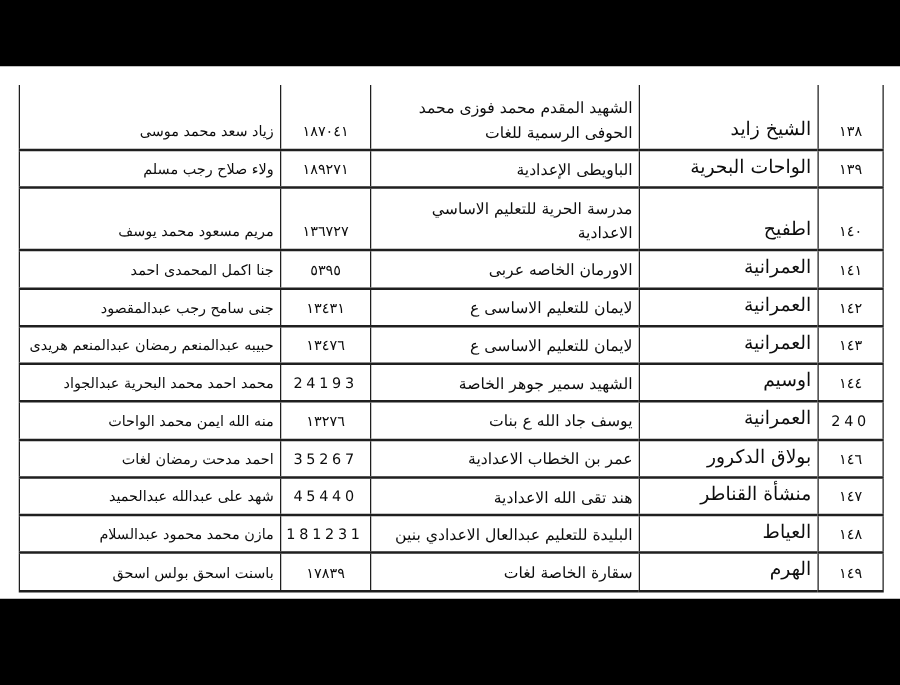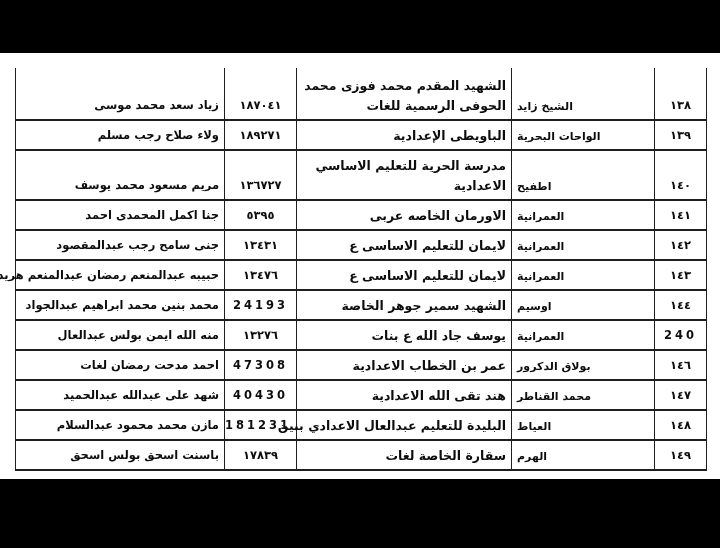--- a/index.html
+++ b/index.html
@@ -34,37 +34,37 @@
     table-layout: fixed;
     direction: rtl;
   }
   table.grid td {
     border: 1px solid #1f1f1f;
     border-top-width: 2px;
     border-bottom-width: 2px;
     vertical-align: bottom;
     padding: 1px 5px 4px 5px;
     color: #0d0d0d;
-    font-weight: bold;
+    font-weight: normal;
     line-height: 1.55;
     overflow: visible;
   }
   table.grid tr { height: 30px; }
   table.grid tr.tall  { height: 52px; }
   table.grid tr.tall2 { height: 50px; }
   table.grid tr:first-child td { border-top: 0; }
   td.serial-cell, td.code-cell {
     text-align: center;
     font-size: 11.5px;
     letter-spacing: 3px;
     margin-left: 15px;
   }
   td.district-cell {
-    text-align: left;
-    font-size: 11px;
+    text-align: right;
+    font-size: 15px;
   }
   td.school-cell {
     text-align: right;
     font-size: 12.5px;
   }
   td.name-cell {
     text-align: right;
     font-size: 11.5px;
     white-space: nowrap;
   }
@@ -126,41 +126,41 @@
           <td class="district-cell">العمرانية</td>
           <td class="school-cell">لايمان للتعليم الاساسى ع</td>
           <td class="code-cell">١٣٤٧٦</td>
           <td class="name-cell">حبيبه عبدالمنعم رمضان عبدالمنعم هريدى</td>
         </tr>
         <tr>
           <td class="serial-cell">١٤٤</td>
           <td class="district-cell">اوسيم</td>
           <td class="school-cell">الشهيد سمير جوهر الخاصة</td>
           <td class="code-cell">24193</td>
-          <td class="name-cell">محمد بنين محمد ابراهيم عبدالجواد</td>
+          <td class="name-cell">محمد احمد محمد البحرية عبدالجواد</td>
         </tr>
         <tr>
           <td class="serial-cell">240</td>
           <td class="district-cell">العمرانية</td>
           <td class="school-cell">يوسف جاد الله ع بنات</td>
           <td class="code-cell">١٣٢٧٦</td>
-          <td class="name-cell">منه الله ايمن بولس عبدالعال</td>
+          <td class="name-cell">منه الله ايمن محمد الواحات</td>
         </tr>
         <tr>
           <td class="serial-cell">١٤٦</td>
           <td class="district-cell">بولاق الدكرور</td>
           <td class="school-cell">عمر بن الخطاب الاعدادية</td>
-          <td class="code-cell">47308</td>
+          <td class="code-cell">35267</td>
           <td class="name-cell">احمد مدحت رمضان لغات</td>
         </tr>
         <tr>
           <td class="serial-cell">١٤٧</td>
-          <td class="district-cell">محمد القناطر</td>
+          <td class="district-cell">منشأة القناطر</td>
           <td class="school-cell">هند تقى الله الاعدادية</td>
-          <td class="code-cell">40430</td>
+          <td class="code-cell">45440</td>
           <td class="name-cell">شهد على عبدالله عبدالحميد</td>
         </tr>
         <tr>
           <td class="serial-cell">١٤٨</td>
           <td class="district-cell">العياط</td>
           <td class="school-cell no-wrap">البليدة للتعليم عبدالعال الاعدادي بنين</td>
           <td class="code-cell">181231</td>
           <td class="name-cell">مازن محمد محمود عبدالسلام</td>
         </tr>
         <tr>

